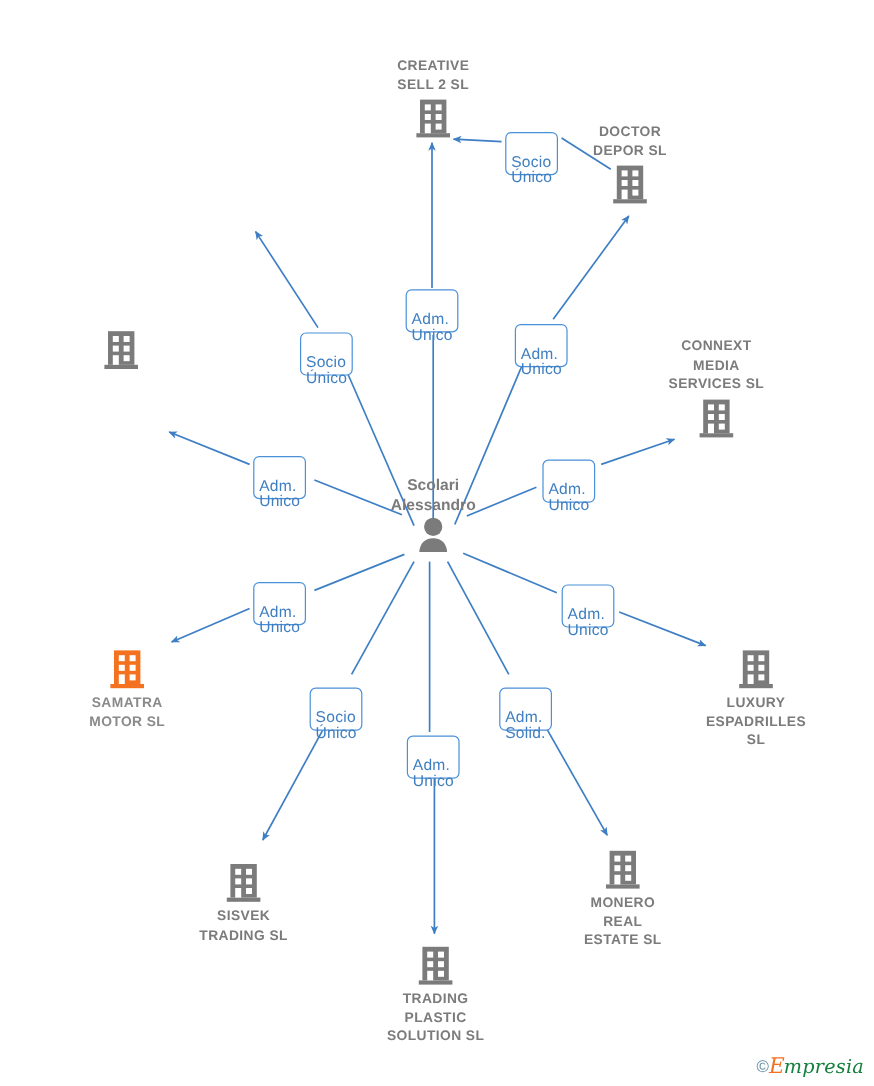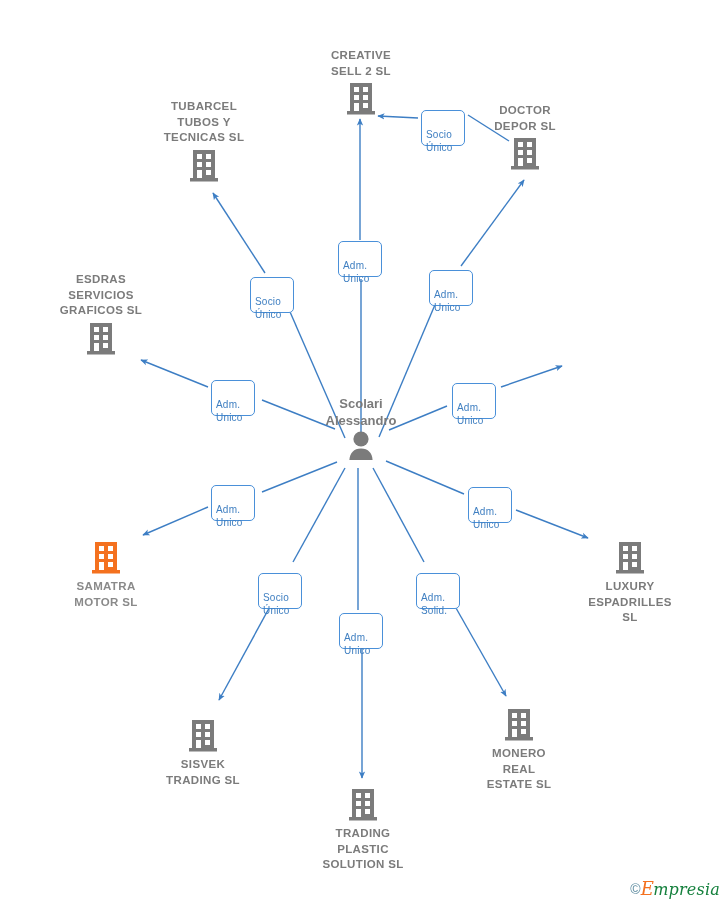--- a/index.html
+++ b/index.html
@@ -66,21 +66,21 @@
     height:32px;
   }
   
   .chip{
     position:absolute;
     box-sizing:border-box;
     border:1.3px solid #4a90d9;
     border-radius:5px;
     background:#ffffff;
     color:#3f7fc1;
-    font-size:10px;
+    font-size:13px;
     line-height:13.5px;
     text-align:center;
     padding:3px 20px 4px 4px;
     white-space:pre-line;
     letter-spacing:.2px;
   }
   
   #watermark{
     position:absolute;
     right:8px;
@@ -160,67 +160,64 @@
       <rect x="3" y="31" width="28" height="3.5" fill="#7b7b7b"></rect>
       <rect x="10" y="7" width="5" height="5" fill="#fff"></rect>
       <rect x="19" y="7" width="5" height="5" fill="#fff"></rect>
       <rect x="10" y="15" width="5" height="5" fill="#fff"></rect>
       <rect x="19" y="15" width="5" height="5" fill="#fff"></rect>
       <rect x="10" y="23" width="5" height="8" fill="#fff"></rect>
       <rect x="19" y="23" width="5" height="5" fill="#fff"></rect>
     </svg>
   </div>
 
-  <div class="node" style="left:204px; top:99px;">
-    <div class="label">TUBARCEL
-TUBOS Y
-TECNICAS  SL</div>
-    <svg class="glyph" viewBox="0 0 34 38">
-      <rect x="6" y="3" width="22" height="28" fill="#7b7b7b"></rect>
-      <rect x="3" y="31" width="28" height="3.5" fill="#7b7b7b"></rect>
-      <rect x="10" y="7" width="5" height="5" fill="#fff"></rect>
-      <rect x="19" y="7" width="5" height="5" fill="#fff"></rect>
-      <rect x="10" y="15" width="5" height="5" fill="#fff"></rect>
-      <rect x="19" y="15" width="5" height="5" fill="#fff"></rect>
-      <rect x="10" y="23" width="5" height="8" fill="#fff"></rect>
-      <rect x="19" y="23" width="5" height="5" fill="#fff"></rect>
-    </svg>
-  </div>
 
   <div class="node" style="left:525px; top:103px;">
     <div class="label">DOCTOR
 DEPOR  SL</div>
     <svg class="glyph" viewBox="0 0 34 38">
       <rect x="6" y="3" width="22" height="28" fill="#7b7b7b"></rect>
       <rect x="3" y="31" width="28" height="3.5" fill="#7b7b7b"></rect>
       <rect x="10" y="7" width="5" height="5" fill="#fff"></rect>
       <rect x="19" y="7" width="5" height="5" fill="#fff"></rect>
       <rect x="10" y="15" width="5" height="5" fill="#fff"></rect>
       <rect x="19" y="15" width="5" height="5" fill="#fff"></rect>
       <rect x="10" y="23" width="5" height="8" fill="#fff"></rect>
       <rect x="19" y="23" width="5" height="5" fill="#fff"></rect>
     </svg>
   </div>
 
   <div class="node" style="left:101px; top:272px;">
-    <div class="label">ESDRAS
-SERVICIOS
-GRAFICOS  SL</div>
-    <svg class="glyph" viewBox="0 0 34 38">
-      <rect x="6" y="3" width="22" height="28" fill="#7b7b7b"></rect>
-      <rect x="3" y="31" width="28" height="3.5" fill="#7b7b7b"></rect>
-      <rect x="10" y="7" width="5" height="5" fill="#fff"></rect>
-      <rect x="19" y="7" width="5" height="5" fill="#fff"></rect>
-      <rect x="10" y="15" width="5" height="5" fill="#fff"></rect>
-      <rect x="19" y="15" width="5" height="5" fill="#fff"></rect>
-      <rect x="10" y="23" width="5" height="8" fill="#fff"></rect>
-      <rect x="19" y="23" width="5" height="5" fill="#fff"></rect>
-    </svg>
-  </div>
-
+    <svg class="glyph" viewBox="0 0 34 38">
+      <rect x="6" y="3" width="22" height="28" fill="#7b7b7b"></rect>
+      <rect x="3" y="31" width="28" height="3.5" fill="#7b7b7b"></rect>
+      <rect x="10" y="7" width="5" height="5" fill="#fff"></rect>
+      <rect x="19" y="7" width="5" height="5" fill="#fff"></rect>
+      <rect x="10" y="15" width="5" height="5" fill="#fff"></rect>
+      <rect x="19" y="15" width="5" height="5" fill="#fff"></rect>
+      <rect x="10" y="23" width="5" height="8" fill="#fff"></rect>
+      <rect x="19" y="23" width="5" height="5" fill="#fff"></rect>
+    </svg>
+  </div>
+
+  <div class="node" style="left:597px; top:282px;">
+    <div class="label">CONNEXT
+MEDIA
+SERVICES  SL</div>
+    <svg class="glyph" viewBox="0 0 34 38">
+      <rect x="6" y="3" width="22" height="28" fill="#7b7b7b"></rect>
+      <rect x="3" y="31" width="28" height="3.5" fill="#7b7b7b"></rect>
+      <rect x="10" y="7" width="5" height="5" fill="#fff"></rect>
+      <rect x="19" y="7" width="5" height="5" fill="#fff"></rect>
+      <rect x="10" y="15" width="5" height="5" fill="#fff"></rect>
+      <rect x="19" y="15" width="5" height="5" fill="#fff"></rect>
+      <rect x="10" y="23" width="5" height="8" fill="#fff"></rect>
+      <rect x="19" y="23" width="5" height="5" fill="#fff"></rect>
+    </svg>
+  </div>
 
   <div class="node below focus" style="left:106px; top:538px;">
     <svg class="glyph" viewBox="0 0 34 38">
       <rect x="6" y="3" width="22" height="28" fill="#f4711f"></rect>
       <rect x="3" y="31" width="28" height="3.5" fill="#f4711f"></rect>
       <rect x="10" y="7" width="5" height="5" fill="#fff"></rect>
       <rect x="19" y="7" width="5" height="5" fill="#fff"></rect>
       <rect x="10" y="15" width="5" height="5" fill="#fff"></rect>
       <rect x="19" y="15" width="5" height="5" fill="#fff"></rect>
       <rect x="10" y="23" width="5" height="8" fill="#fff"></rect>

